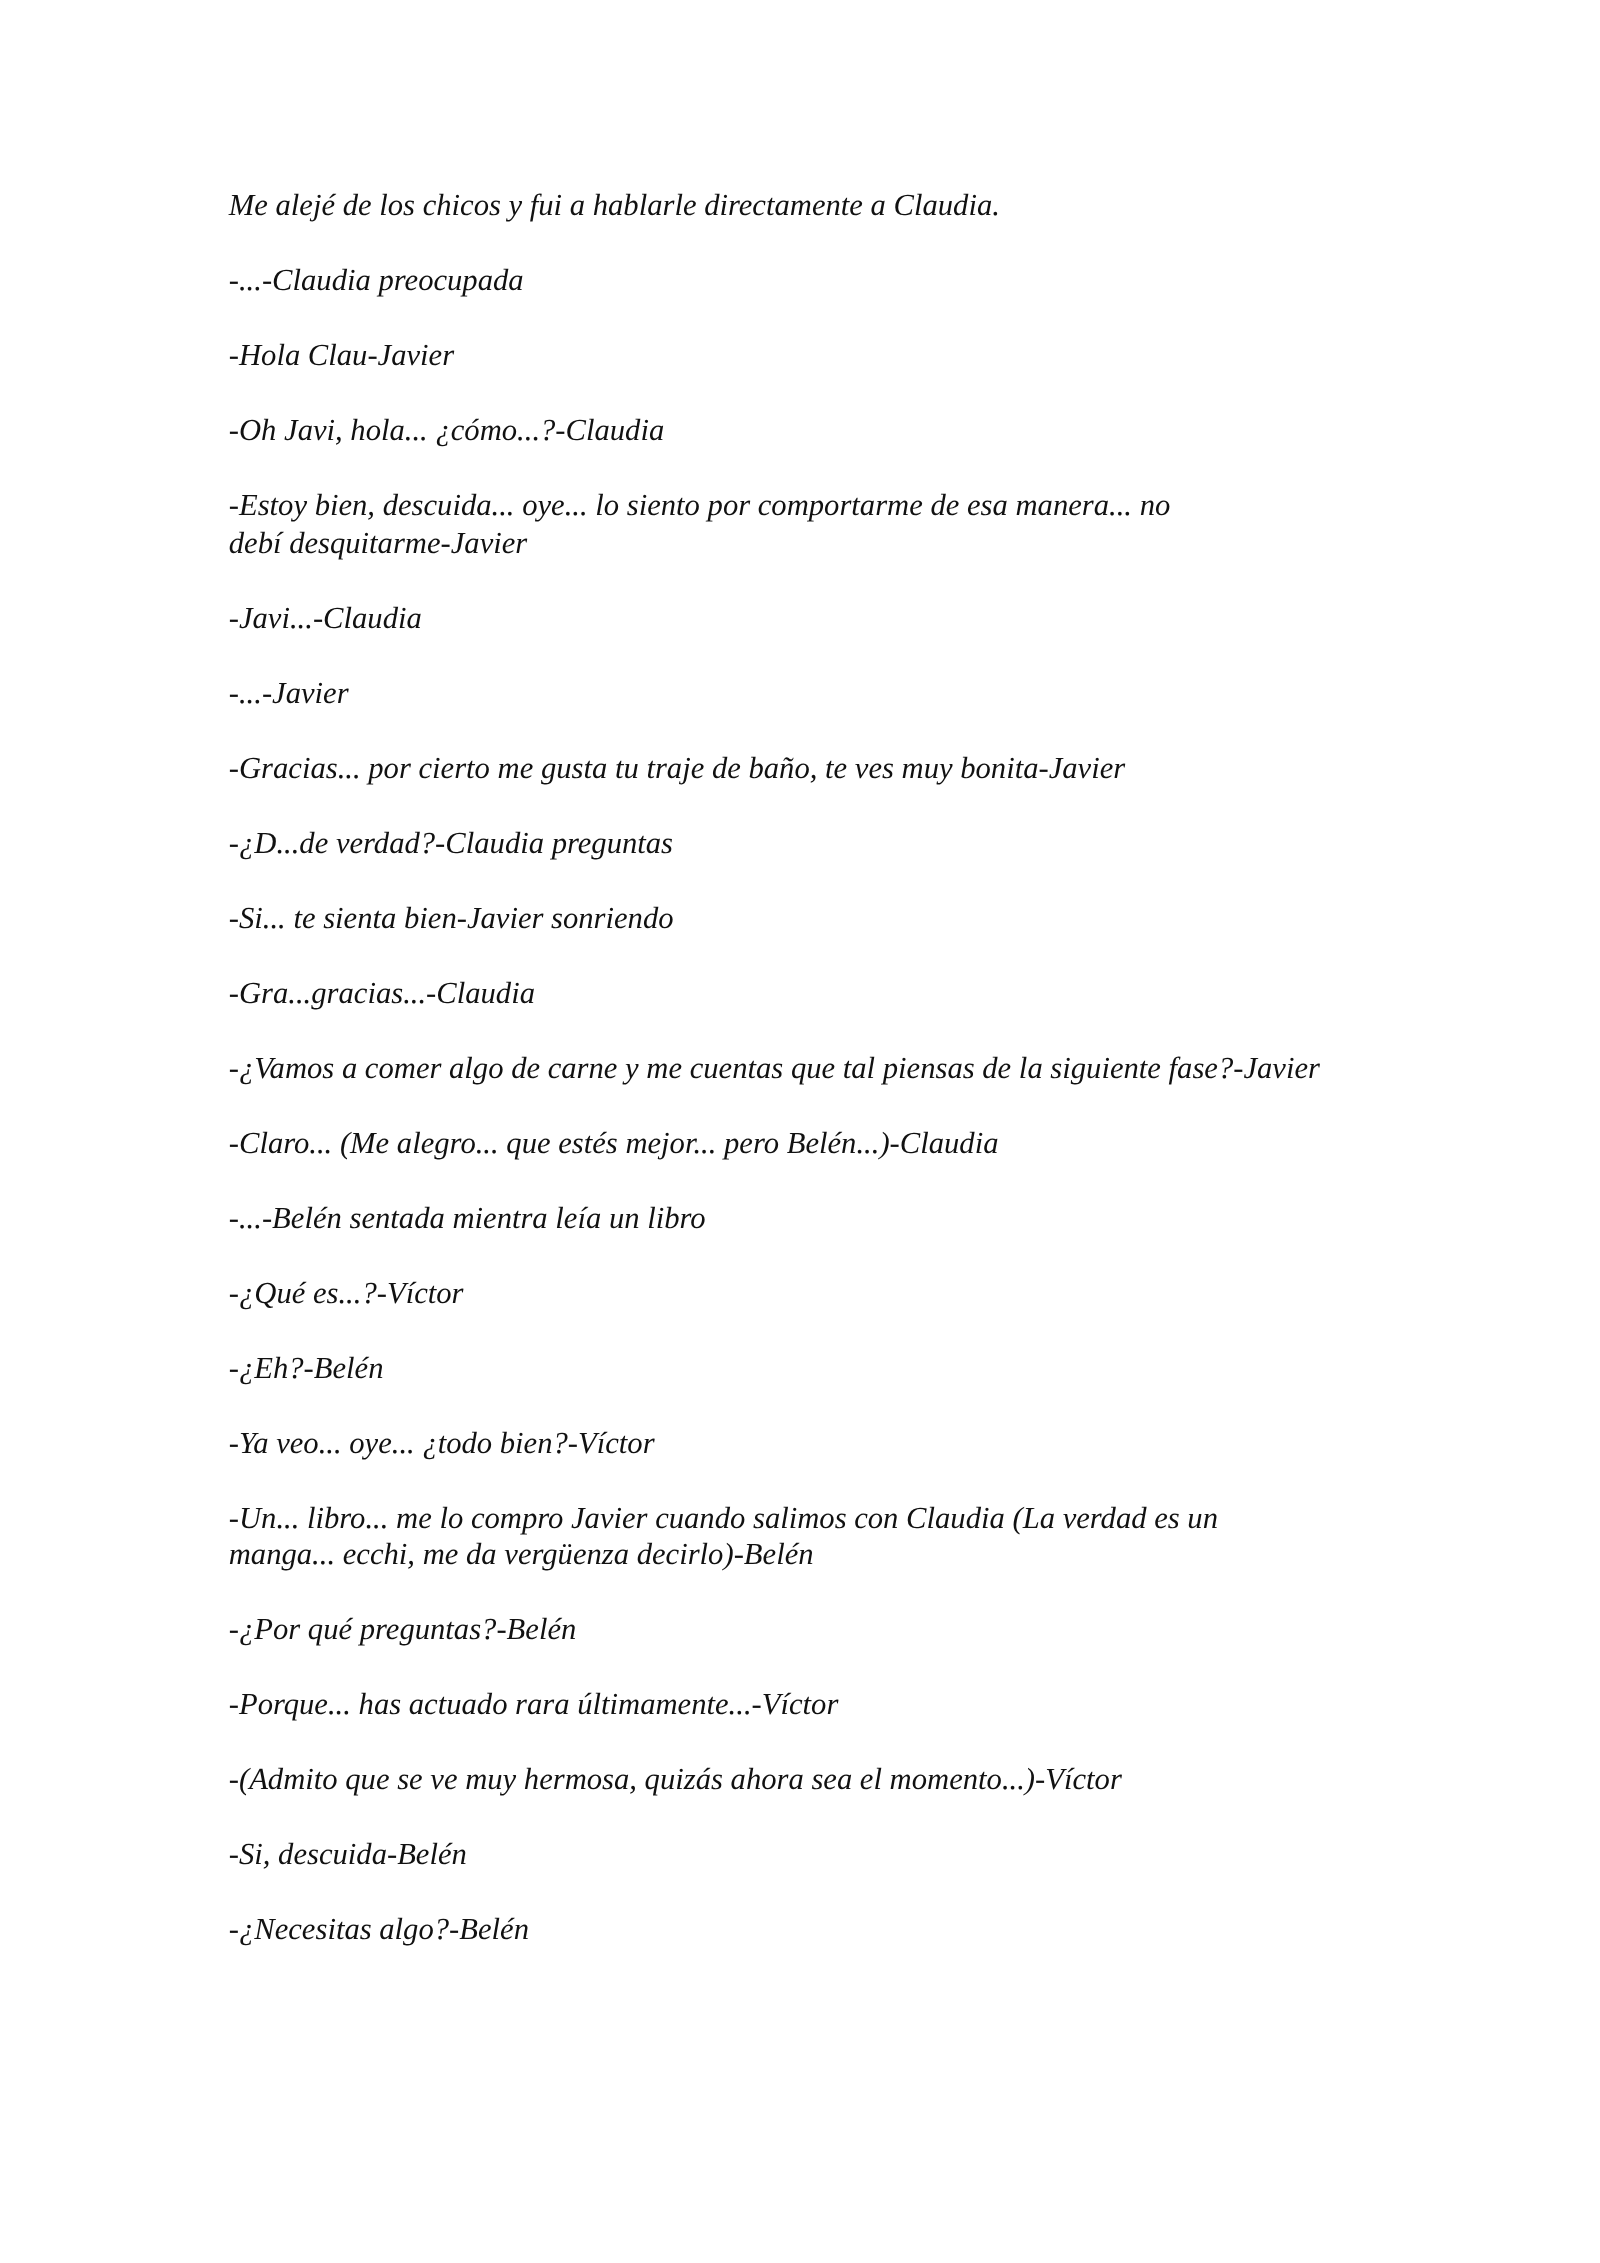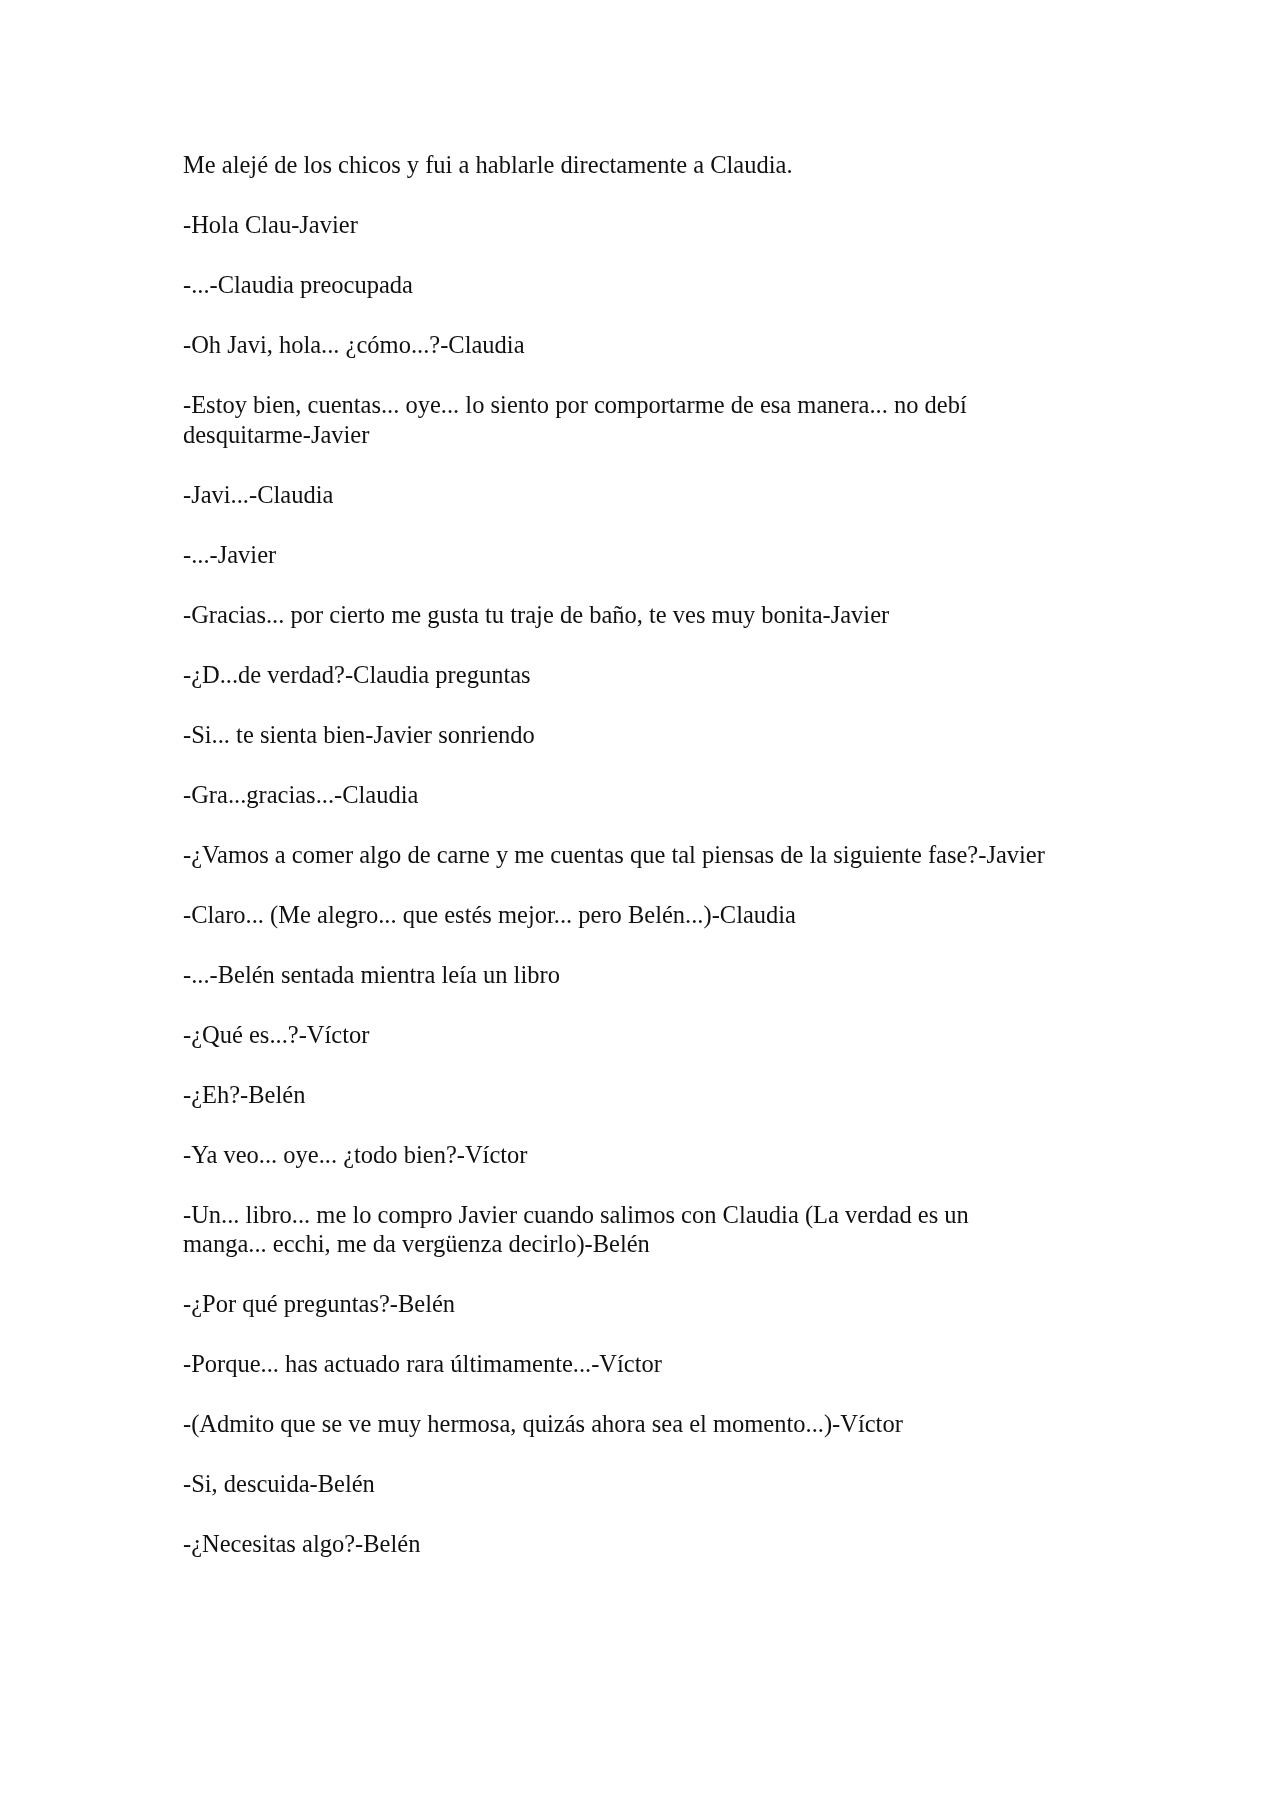--- a/index.html
+++ b/index.html
@@ -13,20 +13,21 @@
     position: relative;
     overflow: hidden;
   }
   .page {
     position: absolute;
     left: 0;
     top: 0;
     width: 1232px;
     height: 1810px;
     background: #ffffff;
+    font-style: italic;
   }
   .content {
     position: absolute;
     left: 183px;
     top: 150px;
     width: 930px;
     font-family: "Liberation Serif", "DejaVu Serif", serif;
     font-size: 24.5px;
     line-height: 29.5px;
     color: #111111;
@@ -36,24 +37,24 @@
     padding: 0;
     white-space: normal;
   }
 </style>
 </head>
 <body>
 
 <div class="page">
   <div class="content">
     <p class="para">Me alejé de los chicos y fui a hablarle directamente a Claudia.</p>
+    <p class="para">-...-Claudia preocupada</p>
     <p class="para">-Hola Clau-Javier</p>
-    <p class="para">-...-Claudia preocupada</p>
     <p class="para">-Oh Javi, hola... ¿cómo...?-Claudia</p>
-    <p class="para" style="width:790px">-Estoy bien, cuentas... oye... lo siento por comportarme de esa manera... no debí desquitarme-Javier</p>
+    <p class="para" style="width:790px">-Estoy bien, descuida... oye... lo siento por comportarme de esa manera... no debí desquitarme-Javier</p>
     <p class="para">-Javi...-Claudia</p>
     <p class="para">-...-Javier</p>
     <p class="para">-Gracias... por cierto me gusta tu traje de baño, te ves muy bonita-Javier</p>
     <p class="para">-¿D...de verdad?-Claudia preguntas</p>
     <p class="para">-Si... te sienta bien-Javier sonriendo</p>
     <p class="para">-Gra...gracias...-Claudia</p>
     <p class="para" style="white-space:nowrap">-¿Vamos a comer algo de carne y me cuentas que tal piensas de la siguiente fase?-Javier</p>
     <p class="para">-Claro... (Me alegro... que estés mejor... pero Belén...)-Claudia</p>
     <p class="para">-...-Belén sentada mientra leía un libro</p>
     <p class="para">-¿Qué es...?-Víctor</p>

